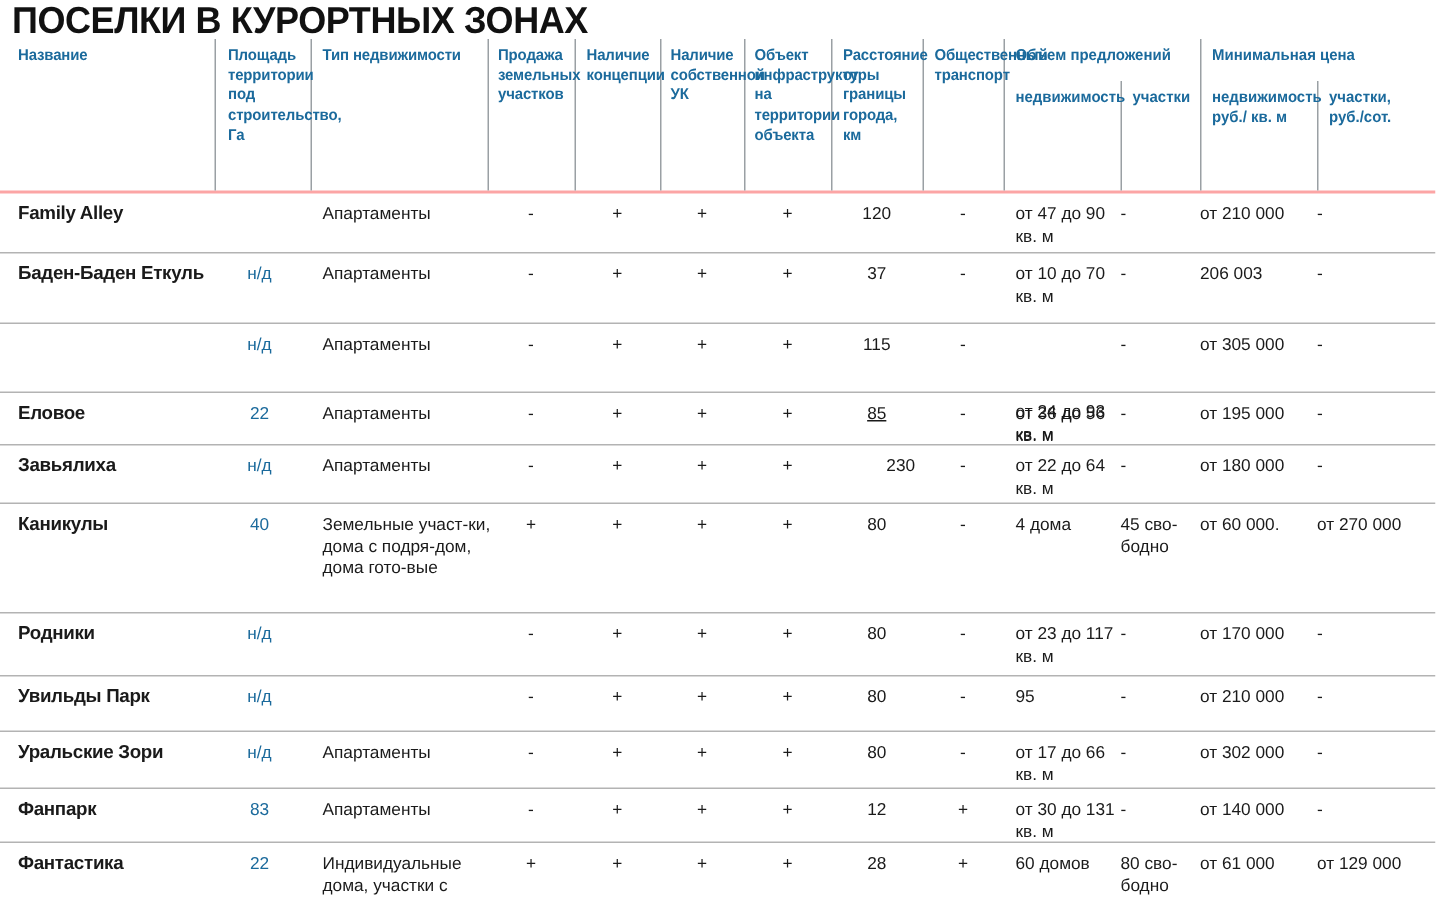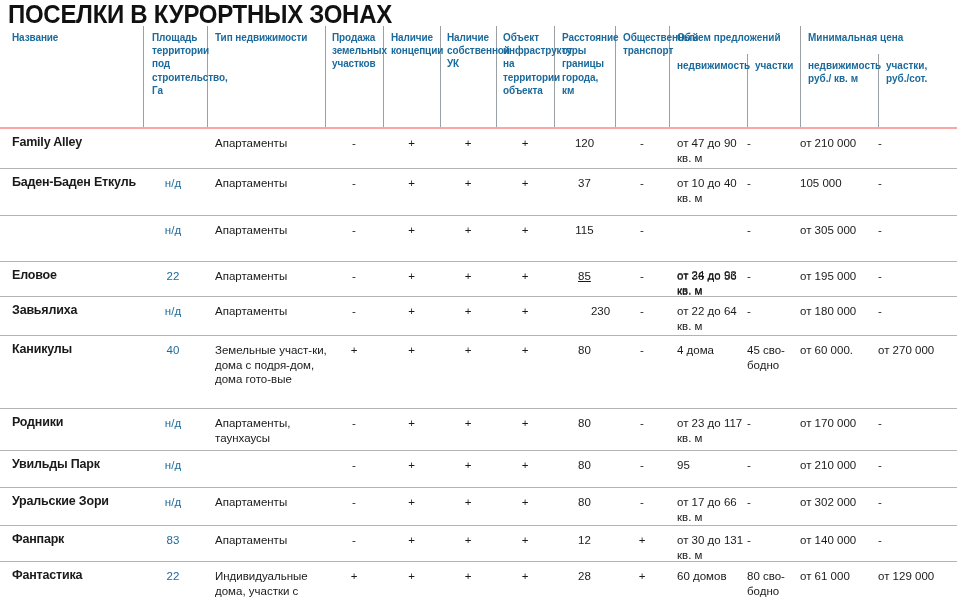--- a/index.html
+++ b/index.html
@@ -189,23 +189,23 @@
         <div class="row" style="height: 47px;">
           <div class="cell c-name" style="left: 12px; width: 128px; text-align: left; top: 6px;">Баден-Баден Еткуль</div>
           <div class="cell c-area" style="left: 143px; width: 60px; text-align: center;">н/д</div>
           <div class="cell " style="left: 215px; width: 112px; text-align: left;">Апартаменты</div>
           <div class="cell " style="left: 325px; width: 58px; text-align: center;">-</div>
           <div class="cell " style="left: 383px; width: 57px; text-align: center;">+</div>
           <div class="cell " style="left: 440px; width: 56px; text-align: center;">+</div>
           <div class="cell " style="left: 496px; width: 58px; text-align: center;">+</div>
           <div class="cell " style="left: 554px; width: 61px; text-align: center;">37</div>
           <div class="cell " style="left: 615px; width: 54px; text-align: center;">-</div>
-          <div class="cell " style="left: 677px; width: 68px; text-align: left;">от 10 до 40 кв. м</div>
-          <div class="cell " style="left: 747px; width: 50px; text-align: left;">-</div>
-          <div class="cell " style="left: 800px; width: 76px; text-align: left;">105 000</div>
+          <div class="cell " style="left: 677px; width: 68px; text-align: left;">от 10 до 70 кв. м</div>
+          <div class="cell " style="left: 747px; width: 50px; text-align: left;">-</div>
+          <div class="cell " style="left: 800px; width: 76px; text-align: left;">206 003</div>
           <div class="cell " style="left: 878px; width: 74px; text-align: left;">-</div>
         </div>
         <div class="row" style="height: 46px;">
           <div class="cell c-area" style="left: 143px; width: 60px; text-align: center;">н/д</div>
           <div class="cell " style="left: 215px; width: 112px; text-align: left;">Апартаменты</div>
           <div class="cell " style="left: 325px; width: 58px; text-align: center;">-</div>
           <div class="cell " style="left: 383px; width: 57px; text-align: center;">+</div>
           <div class="cell " style="left: 440px; width: 56px; text-align: center;">+</div>
           <div class="cell " style="left: 496px; width: 58px; text-align: center;">+</div>
           <div class="cell " style="left: 554px; width: 61px; text-align: center;">115</div>
@@ -256,21 +256,20 @@
           <div class="cell " style="left: 554px; width: 61px; text-align: center;">80</div>
           <div class="cell " style="left: 615px; width: 54px; text-align: center;">-</div>
           <div class="cell " style="left: 677px; width: 68px; text-align: left;">4 дома</div>
           <div class="cell " style="left: 747px; width: 50px; text-align: left;">45 сво-бодно</div>
           <div class="cell " style="left: 800px; width: 76px; text-align: left;">от 60 000.</div>
           <div class="cell " style="left: 878px; width: 74px; text-align: left;">от 270 000</div>
         </div>
         <div class="row" style="height: 42px;">
           <div class="cell c-name" style="left: 12px; width: 128px; text-align: left; top: 6px;">Родники</div>
           <div class="cell c-area" style="left: 143px; width: 60px; text-align: center;">н/д</div>
-          <div class="cell " style="left: 215px; width: 112px; text-align: left;">Апартаменты, таунхаусы</div>
           <div class="cell " style="left: 325px; width: 58px; text-align: center;">-</div>
           <div class="cell " style="left: 383px; width: 57px; text-align: center;">+</div>
           <div class="cell " style="left: 440px; width: 56px; text-align: center;">+</div>
           <div class="cell " style="left: 496px; width: 58px; text-align: center;">+</div>
           <div class="cell " style="left: 554px; width: 61px; text-align: center;">80</div>
           <div class="cell " style="left: 615px; width: 54px; text-align: center;">-</div>
           <div class="cell " style="left: 677px; width: 68px; text-align: left;">от 23 до 117 кв. м</div>
           <div class="cell " style="left: 747px; width: 50px; text-align: left;">-</div>
           <div class="cell " style="left: 800px; width: 76px; text-align: left;">от 170 000</div>
           <div class="cell " style="left: 878px; width: 74px; text-align: left;">-</div>

